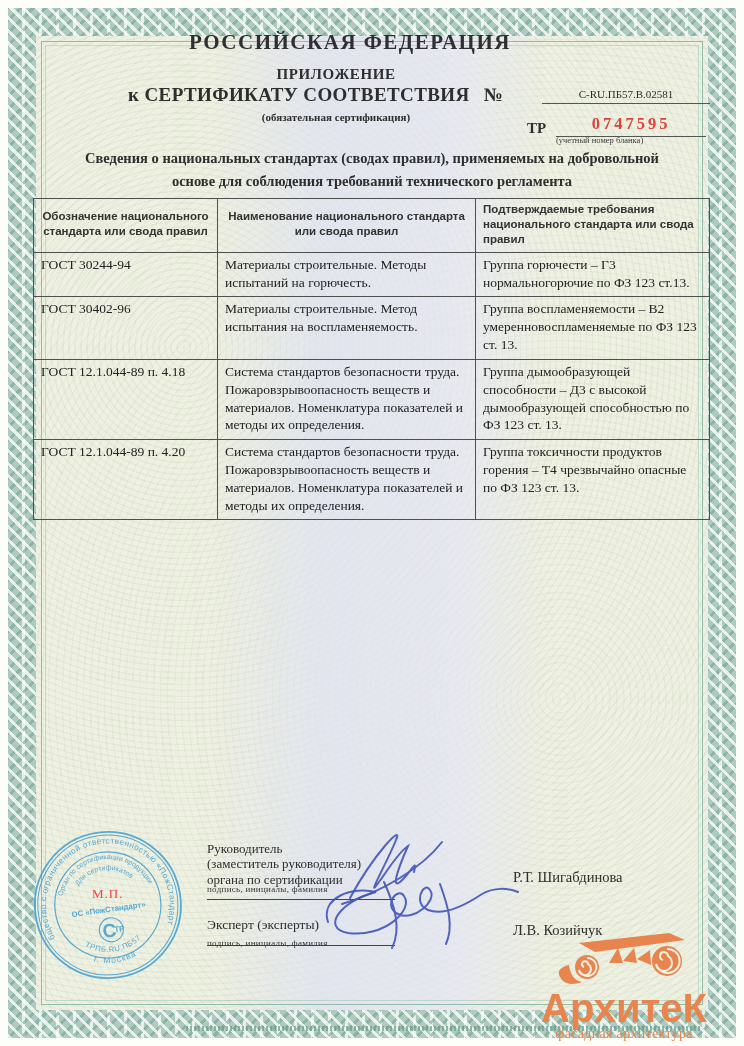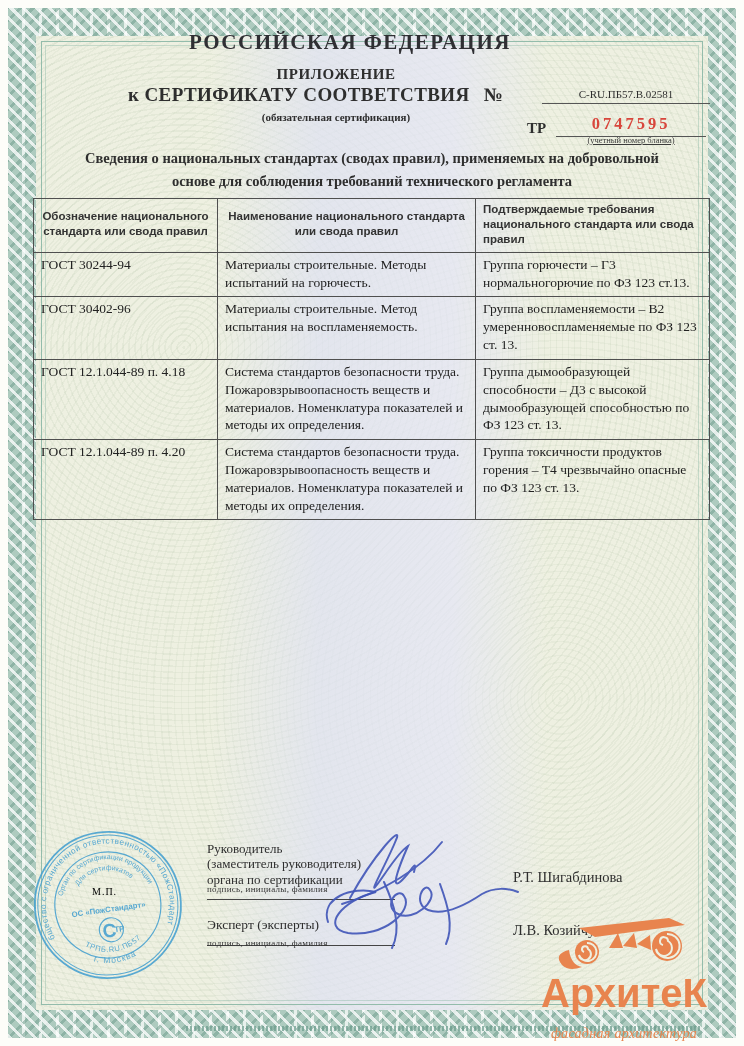--- a/index.html
+++ b/index.html
@@ -27,21 +27,21 @@
 
   .country{left:0;top:30px;width:700px;font-size:21px;font-weight:bold;letter-spacing:1.5px;color:#2f2f33;}
   .appendix{left:0;top:66px;width:672px;font-size:15px;font-weight:bold;letter-spacing:.6px;}
   .certline{left:128px;top:84px;font-size:19px;font-weight:bold;letter-spacing:.4px;white-space:nowrap;}
   .numsign{margin-left:14px;}
   .certnum{left:542px;top:88px;width:168px;text-align:center;font-size:11px;border-bottom:1px solid #555;padding-bottom:3px;}
   .mandatory{left:0;top:111px;width:672px;font-size:11px;font-weight:bold;}
   .trlabel{left:527px;top:120px;font-size:15px;font-weight:bold;}
   .blanknum{left:556px;top:114px;width:150px;text-align:center;font-size:16.5px;font-weight:bold;letter-spacing:3px;
     color:#d8463c;border-bottom:1px solid #555;padding-bottom:2px;}
-  .blankcap{left:556px;top:135px;width:150px;text-align:center;font-size:8.5px;color:#3a3a3a;text-decoration:underline;}
+  .blankcap{left:556px;top:135px;width:150px;text-align:left;font-size:8.5px;color:#3a3a3a;}
   .intro{left:62px;top:147px;width:620px;font-size:14.5px;font-weight:bold;line-height:1.62;}
 
   table.std{position:absolute;left:33px;top:198px;width:676px;border-collapse:collapse;table-layout:fixed;
     background:transparent;}
   table.std th,table.std td{border:1.4px solid #4f4f4f;vertical-align:top;padding:3px 7px 5px 7px;}
   table.std th{font-family:"Liberation Sans","DejaVu Sans",sans-serif;font-size:11.5px;font-weight:700;
     color:#333;line-height:1.3;}
   table.std th:nth-child(1),table.std th:nth-child(2){text-align:center;vertical-align:middle;}
   table.std th:nth-child(3){text-align:left;}
   table.std td{font-size:13.5px;line-height:1.32;color:#222;}
@@ -51,29 +51,29 @@
   table.std tbody tr:nth-child(3){height:74px;}
   table.std tbody tr:nth-child(4){height:80px;}
 
   .rolelines{left:207px;top:841px;font-size:13px;line-height:1.18;}
   .role-underline{display:inline-block;border-bottom:1px solid #444;padding-bottom:12px;min-width:188px;}
   .sigcap{left:207px;top:884px;font-size:9px;letter-spacing:.3px;color:#333;}
   .expertrole{left:207px;top:917px;font-size:13.5px;}
   .sigcap2{left:207px;top:938px;font-size:9px;letter-spacing:.3px;color:#333;}
   .headname{left:513px;top:869px;font-size:14.5px;}
   .expertname{left:513px;top:922px;font-size:14.5px;}
-  .mpmark{left:92px;top:886px;font-size:10px;color:#000000;z-index:3;letter-spacing:1px;}
+  .mpmark{left:92px;top:886px;font-size:13px;color:#ef4444;z-index:3;letter-spacing:1px;}
 
   .stamp{left:28px;top:822px;z-index:2;transform:rotate(-8deg);opacity:.88;}
   .sig-svg{z-index:2;}
 
   .logo{position:absolute;right:10px;bottom:4px;width:220px;text-align:center;z-index:6;color:#e8844e;}
   .logo .wordmark{font-family:"Liberation Sans","DejaVu Sans",sans-serif;font-weight:700;font-size:40px;
     line-height:.85;letter-spacing:0;}
-  .logo .tagline{font-style:italic;font-size:14px;margin-top:16px;letter-spacing:.3px;}
+  .logo .tagline{font-size:14px;margin-top:1px;letter-spacing:.3px;}
 
   .microprint{position:absolute;left:186px;top:1026px;width:514px;height:5px;opacity:.75;
     background:repeating-linear-gradient(90deg,#6f9e8f 0 2px,transparent 2px 4px);}
 </style>
 </head>
 <body>
 
 <div class="certificate">
   <div class="border-band"></div>
   <div class="paper"></div>

